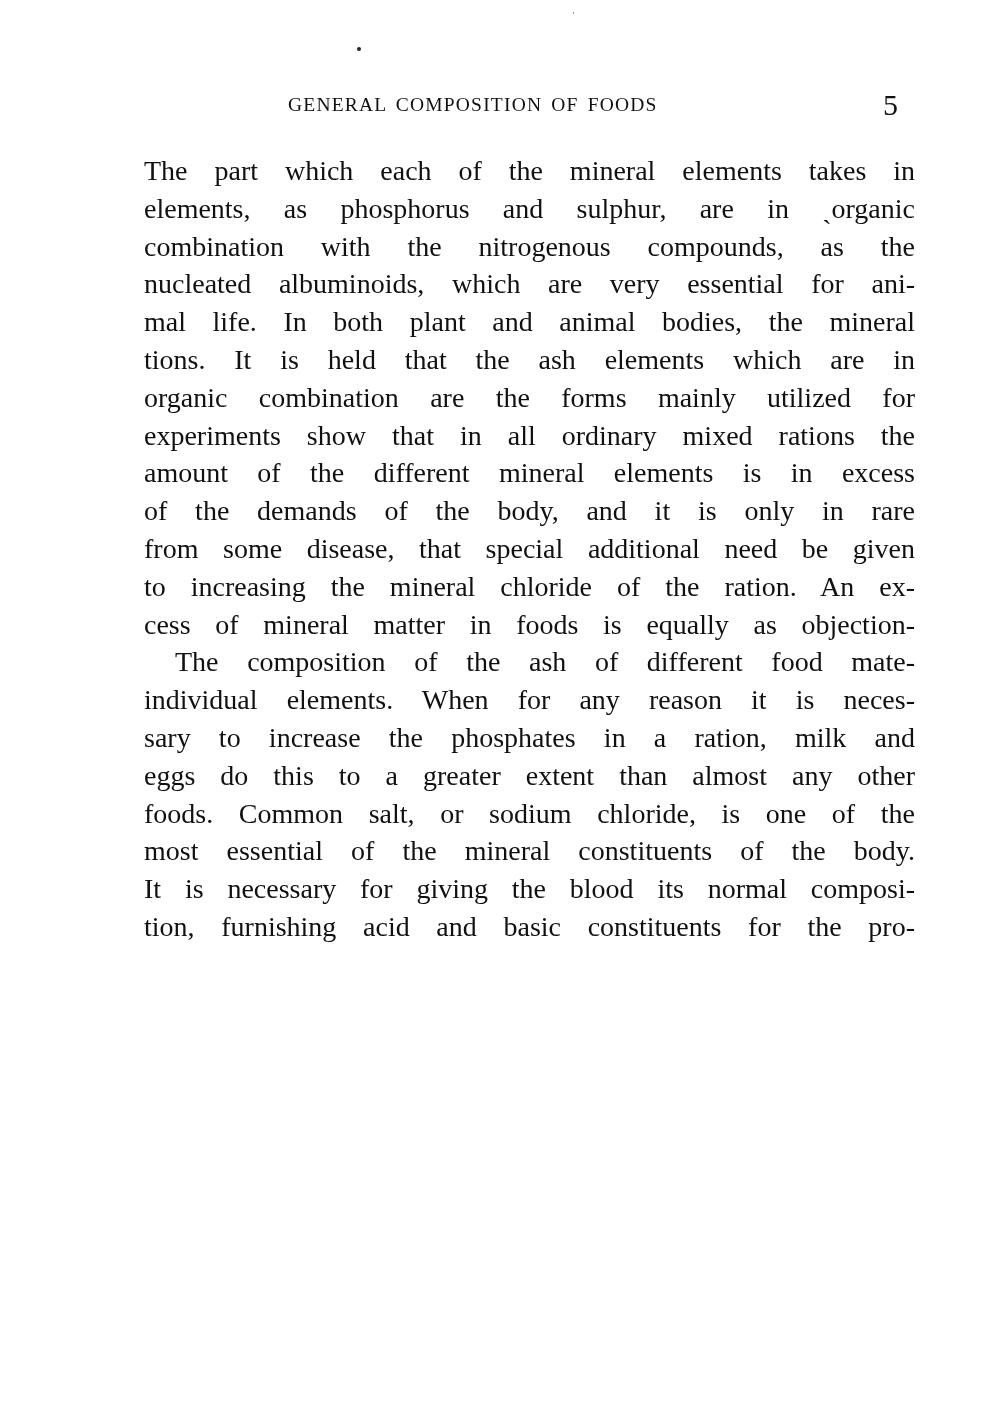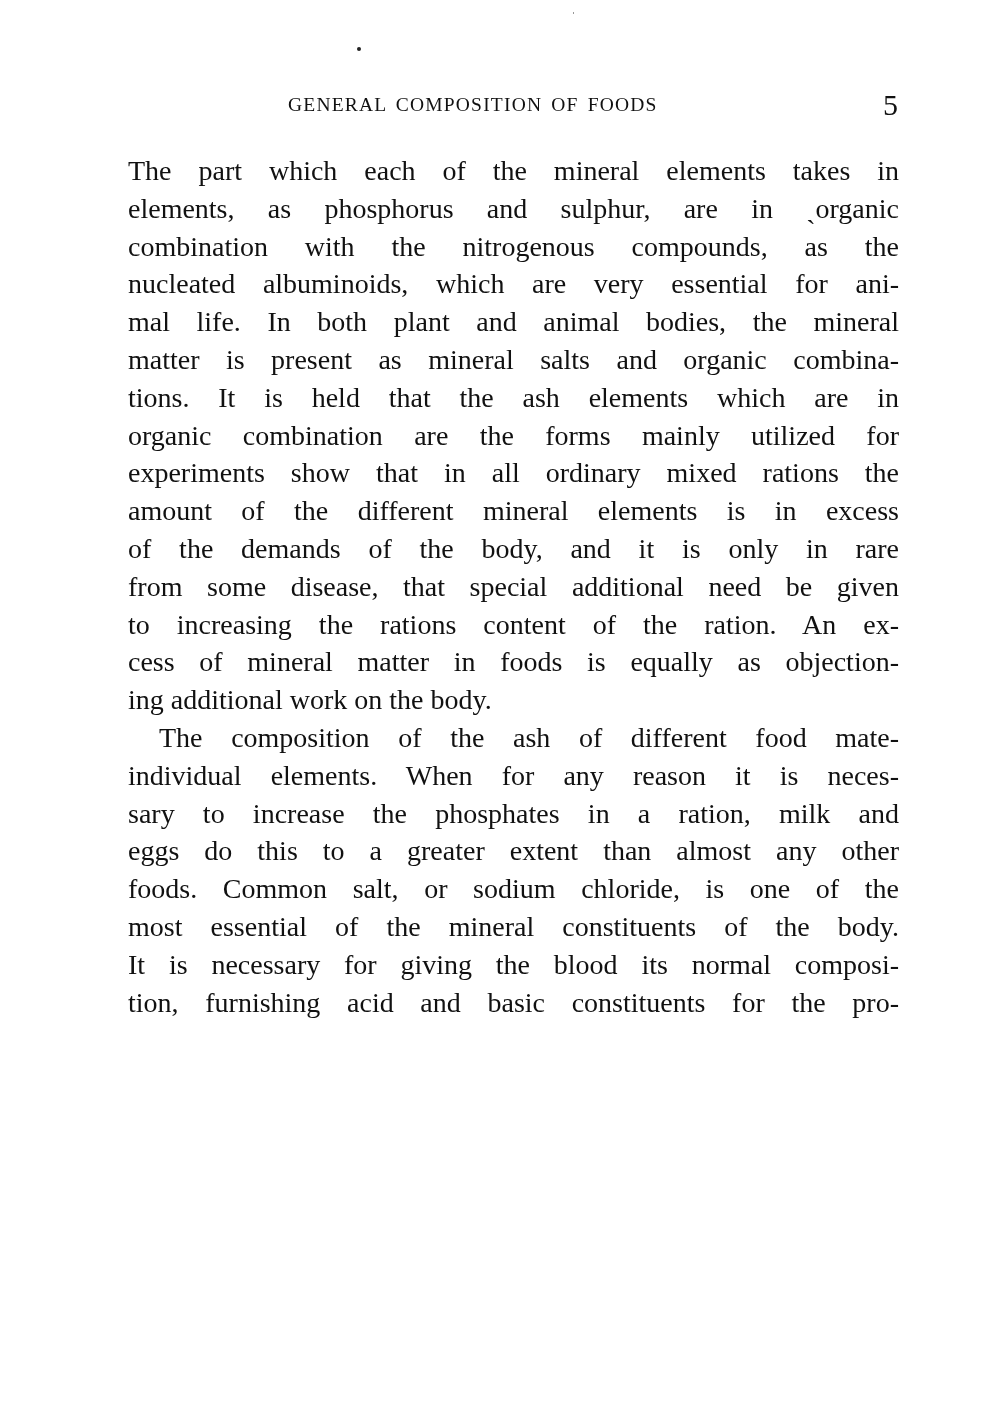--- a/index.html
+++ b/index.html
@@ -43,21 +43,21 @@
     }
     .page-number {
       position: absolute;
       left: 883px;
       top: 88px;
       font-size: 30px;
       font-family: "Liberation Serif", serif;
     }
     .body-text {
       position: absolute;
-      left: 128px;
+      left: 144px;
       top: 152px;
       width: 771px;
     }
     .line {
       display: block;
       font-size: 28px;
       line-height: 37.8px;
       height: 37.8px;
       white-space: nowrap;
       text-align: justify;
@@ -81,30 +81,28 @@
 <div class="page-number">5</div>
 
 <div class="body-text">
 
   <div>
     <span class="line">The part which each of the mineral elements takes in</span>
     <span class="line">elements, as phosphorus and sulphur, are in ˎorganic</span>
     <span class="line">combination with the nitrogenous compounds, as the</span>
     <span class="line">nucleated albuminoids, which are very essential for ani-</span>
     <span class="line">mal life.  In both plant and animal bodies, the mineral</span>
-    <span class="line">matter is present as mineral salts and organic combina-</span>
     <span class="line">tions.  It is held that the ash elements which are in</span>
     <span class="line">organic combination are the forms mainly utilized for</span>
     <span class="line">experiments show that in all ordinary mixed rations the</span>
     <span class="line">amount of the different mineral elements is in excess</span>
     <span class="line">of the demands of the body, and it is only in rare</span>
     <span class="line">from some disease, that special additional need be given</span>
-    <span class="line">to increasing the rations content of the ration.  An ex-</span>
+    <span class="line">to increasing the mineral chloride of the ration.  An ex-</span>
     <span class="line">cess of mineral matter in foods is equally as objection-</span>
-    <span class="line last">ing additional work on the body.</span>
   </div>
 
   <div>
     <span class="line indent">The composition of the ash of different food mate-</span>
     <span class="line">individual elements.  When for any reason it is neces-</span>
     <span class="line">sary to increase the phosphates in a ration, milk and</span>
     <span class="line">eggs do this to a greater extent than almost any other</span>
     <span class="line">foods.  Common salt, or sodium chloride, is one of the</span>
     <span class="line">most essential of the mineral constituents of the body.</span>
     <span class="line">It is necessary for giving the blood its normal composi-</span>

